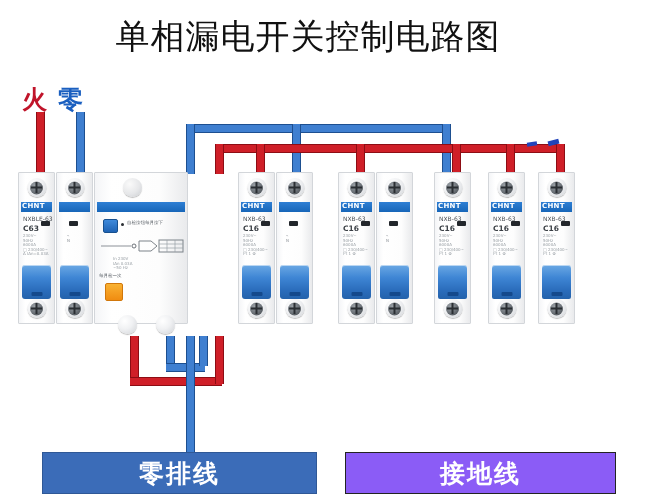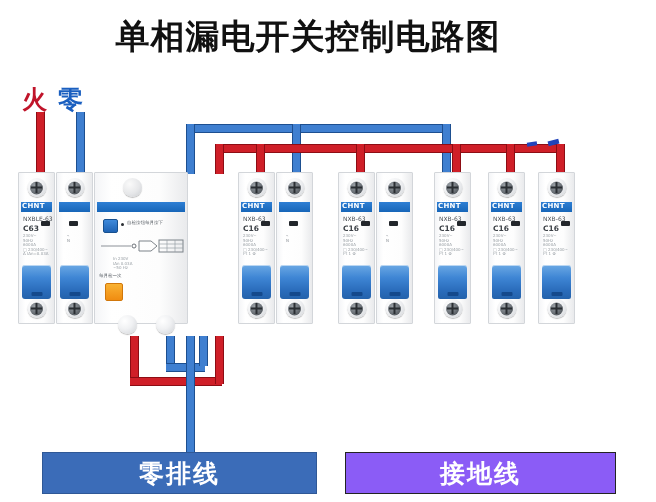--- a/index.html
+++ b/index.html
@@ -9,21 +9,21 @@
     font-family:"DejaVu Sans","Liberation Sans",sans-serif;
     overflow:hidden;
     position:relative;
   }
   #stage{position:absolute;left:0;top:0;width:656px;height:502px;}
 
   
   .title{
     position:absolute;left:0;top:14px;width:616px;
     text-align:center;
-    font-size:34px;font-weight:bold;color:#111;
+    font-size:34px;font-weight:normal;color:#111;
     letter-spacing:1px;
     font-family:"DejaVu Sans","Liberation Sans",sans-serif;
   }
 
   
   .srclabel{position:absolute;font-size:25px;font-weight:bold;}
   .srclabel.live{left:22px;top:83px;color:#c0142a;}
   .srclabel.neutral{left:58px;top:83px;color:#1a5fc0;}
 
   

